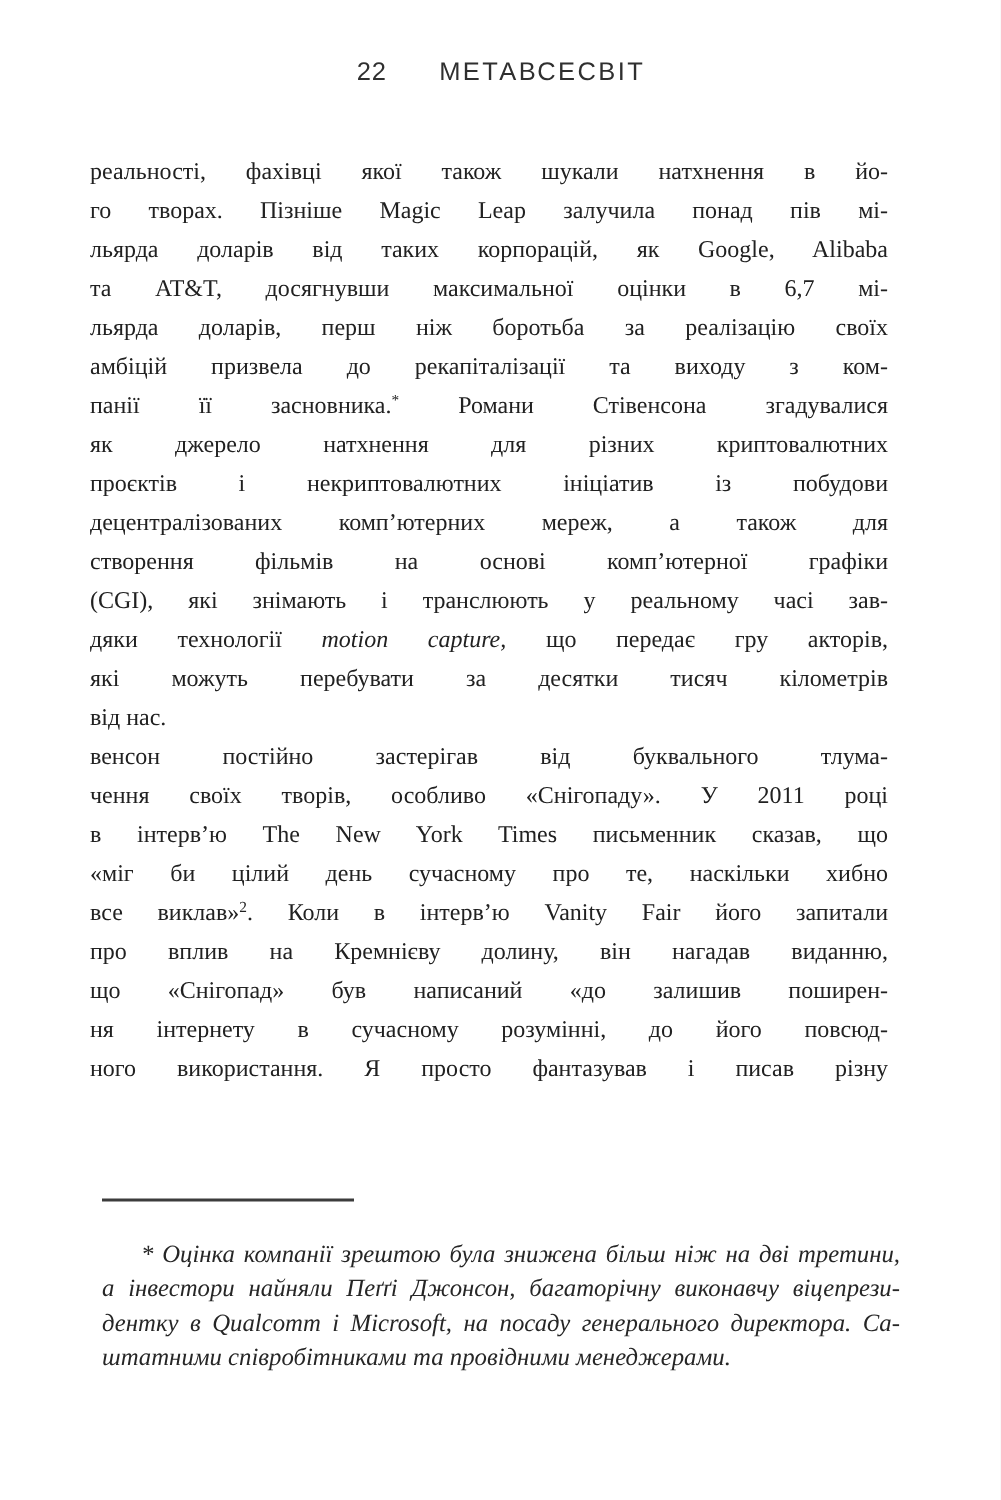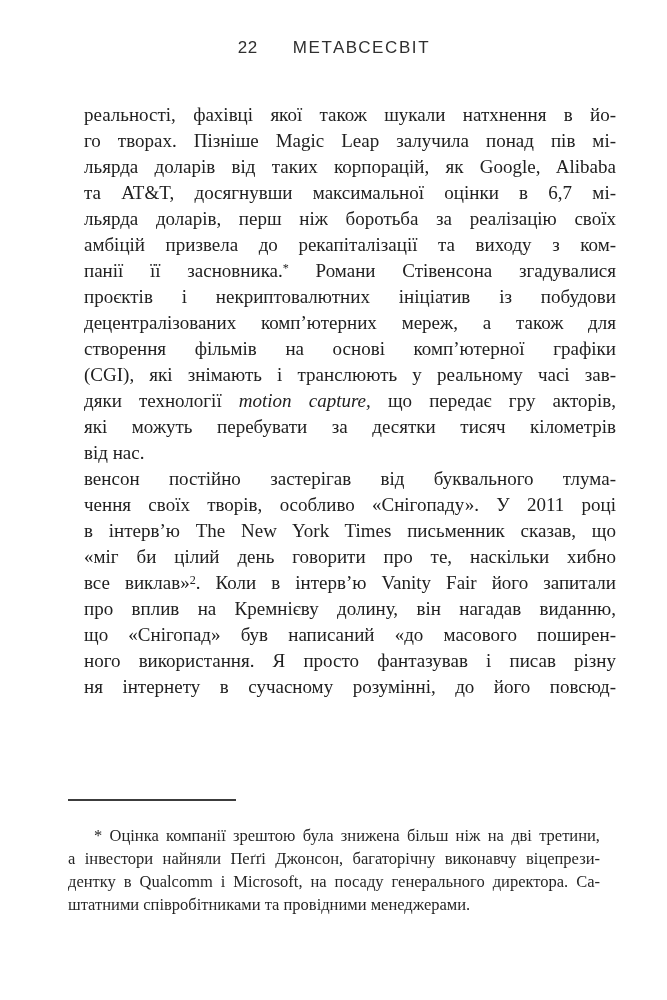--- a/index.html
+++ b/index.html
@@ -29,23 +29,23 @@
     letter-spacing: 0.5px;
     margin-right: 16px;
   }
   .pagehead .ptitle {
     letter-spacing: 1.6px;
     margin-left: 19px;
   }
   .bodytext {
     position: absolute;
     top: 102px;
-    left: 84px;
+    left: 60px;
     width: 532px;
-    font-size: 19px;
+    font-size: 16px;
     line-height: 26px;
   }
   .tline {
     text-align: justify;
     text-align-last: justify;
     white-space: normal;
   }
   .tline.lastline { text-align-last: left; }
   .tline.indent { text-indent: 28px; }
   .tline sup {
@@ -63,20 +63,21 @@
     height: 2px;
     background: #3c3c3c;
   }
   .footnote {
     position: absolute;
     top: 824px;
     left: 68px;
     width: 532px;
     font-size: 16.5px;
     line-height: 23px;
+    font-style: italic;
     color: #262626;
   }
   .footnote .tline.indent { text-indent: 26px; }
 </style>
 </head>
 <body>
 
 <div class="page">
 
   <header class="pagehead">
@@ -85,38 +86,39 @@
 
   <main class="bodytext">
     <div>
         <div class="tline">реальності, фахівці якої також шукали натхнення в йо-</div>
         <div class="tline">го творах. Пізніше Magic Leap залучила понад пів мі-</div>
         <div class="tline">льярда доларів від таких корпорацій, як Google, Alibaba</div>
         <div class="tline">та AT&amp;T, досягнувши максимальної оцінки в 6,7 мі-</div>
         <div class="tline">льярда доларів, перш ніж боротьба за реалізацію своїх</div>
         <div class="tline">амбіцій призвела до рекапіталізації та виходу з ком-</div>
         <div class="tline">панії її засновника.<sup>*</sup> Романи Стівенсона згадувалися</div>
+        <div class="tline">як джерело натхнення для різних криптовалютних</div>
         <div class="tline">проєктів і некриптовалютних ініціатив із побудови</div>
         <div class="tline">децентралізованих комп’ютерних мереж, а також для</div>
         <div class="tline">створення фільмів на основі комп’ютерної графіки</div>
         <div class="tline">(CGI), які знімають і транслюють у реальному часі зав-</div>
         <div class="tline">дяки технології <i>motion capture,</i> що передає гру акторів,</div>
         <div class="tline">які можуть перебувати за десятки тисяч кілометрів</div>
         <div class="tline lastline">від нас.</div>
       </div>
     <div>
         <div class="tline">венсон постійно застерігав від буквального тлума-</div>
         <div class="tline">чення своїх творів, особливо «Снігопаду». У 2011 році</div>
         <div class="tline">в інтерв’ю The New York Times письменник сказав, що</div>
-        <div class="tline">«міг би цілий день говорити про те, наскільки хибно</div>
+        <div class="tline">«міг би цілий день сучасному про те, наскільки хибно</div>
         <div class="tline">все виклав»<sup>2</sup>. Коли в інтерв’ю Vanity Fair його запитали</div>
         <div class="tline">про вплив на Кремнієву долину, він нагадав виданню,</div>
-        <div class="tline">що «Снігопад» був написаний «до масового поширен-</div>
+        <div class="tline">що «Снігопад» був написаний «до залишив поширен-</div>
+        <div class="tline">ня інтернету в сучасному розумінні, до його повсюд-</div>
         <div class="tline">ного використання. Я просто фантазував і писав різну</div>
-        <div class="tline">ня інтернету в сучасному розумінні, до його повсюд-</div>
       </div>
   </main>
 
   <div class="footrule"></div>
 
   <aside class="footnote">
     <div>
         <div class="tline indent">* Оцінка компанії зрештою була знижена більш ніж на дві третини,</div>
         <div class="tline">а інвестори найняли Пеґґі Джонсон, багаторічну виконавчу віцепрези-</div>
         <div class="tline">дентку в Qualcomm і Microsoft, на посаду генерального директора. Са-</div>

